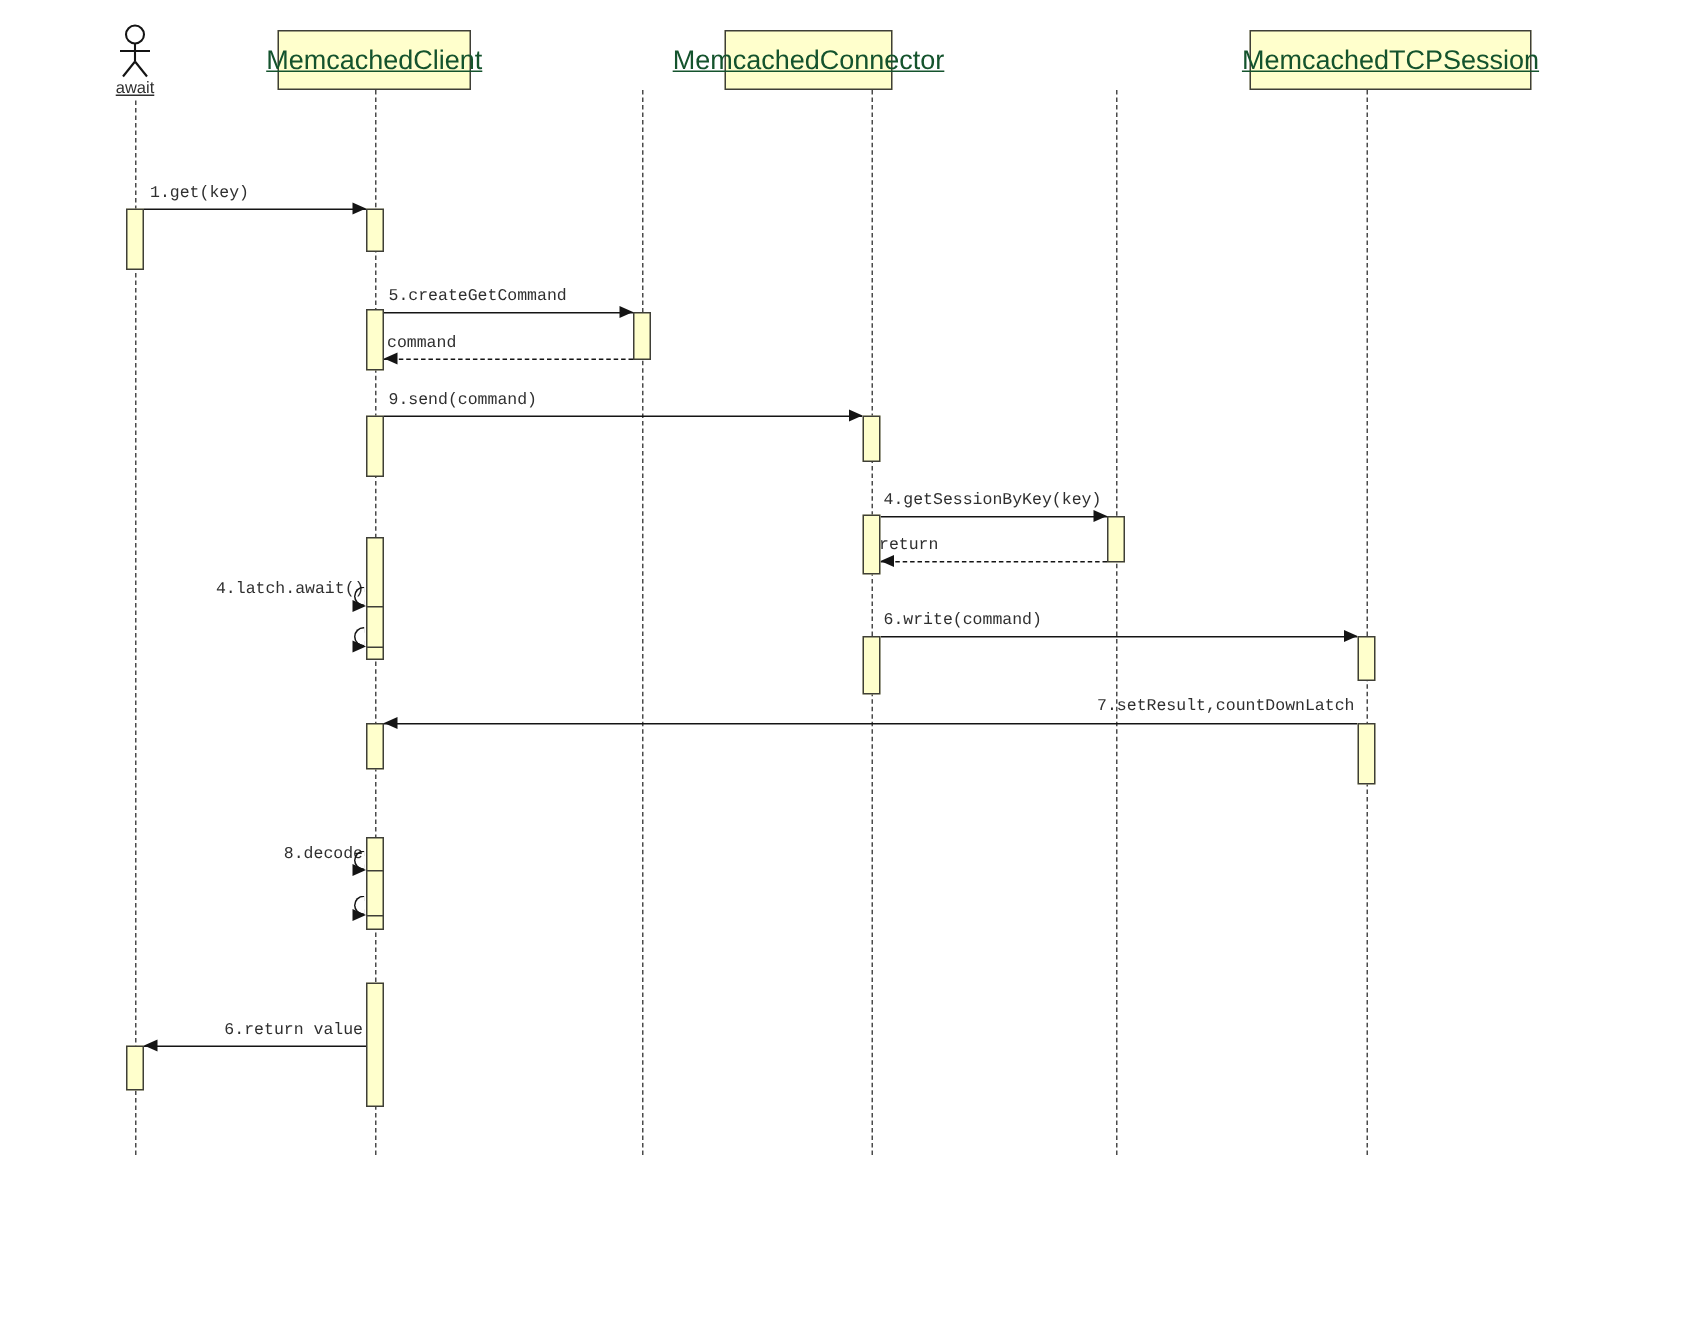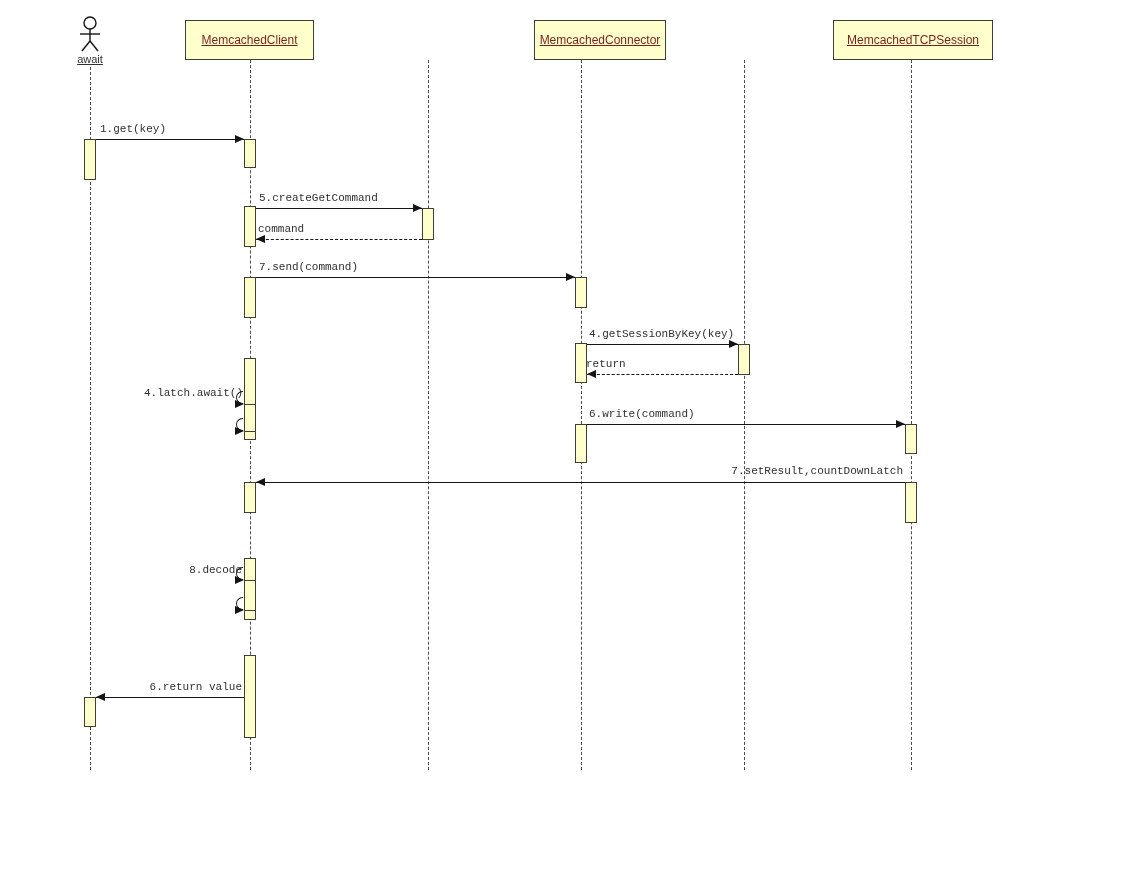--- a/index.html
+++ b/index.html
@@ -1,20 +1,20 @@
 <!DOCTYPE html>
 <html><head>
 <meta charset="utf-8">
 <style>
   html,body{margin:0;padding:0;background:#ffffff;}
   .canvas{position:relative;width:1132px;height:888px;background:#ffffff;overflow:hidden;
           font-family:"Liberation Sans", sans-serif;color:#2f2f2f;}
   .pbox{position:absolute;top:20px;height:40px;background:#ffffcc;border:1px solid #3f3f37;
         box-sizing:border-box;display:flex;align-items:center;justify-content:center;}
-  .pname{font-size:12px;text-decoration:underline;white-space:nowrap;color:#7f1d1d;}
+  .pname{font-size:18px;text-decoration:underline;white-space:nowrap;color:#14532d;}
   .lifeline{position:absolute;width:0;border-left:1px dashed #4a4a4a;}
   .act{position:absolute;width:12px;background:#ffffcc;border:1px solid #3f3f37;box-sizing:border-box;}
   .mline{position:absolute;height:0;border-top:1px solid #141414;}
   .mline.dashed{border-top-style:dashed;}
   .arrR{position:absolute;width:0;height:0;border-top:4px solid transparent;
         border-bottom:4px solid transparent;border-left:9px solid #141414;}
   .arrL{position:absolute;width:0;height:0;border-top:4px solid transparent;
         border-bottom:4px solid transparent;border-right:9px solid #141414;}
   .mlabel{position:absolute;font-size:11px;white-space:nowrap;color:#2f2f2f;font-family:Liberation Mono, monospace;}
   .selfarc{position:absolute;width:7px;height:13px;border:1px solid #141414;border-right:0;
@@ -34,24 +34,24 @@
     <line x1="16" y1="14" x2="16" y2="26" stroke="#141414" stroke-width="1.4"></line>
     <line x1="6" y1="19" x2="26" y2="19" stroke="#141414" stroke-width="1.4"></line>
     <line x1="16" y1="26" x2="8" y2="36" stroke="#141414" stroke-width="1.4"></line>
     <line x1="16" y1="26" x2="24" y2="36" stroke="#141414" stroke-width="1.4"></line>
   </svg>
   <div class="actorname">await</div>
 
   <div class="pbox" style="left:185px;width:129px">
     <span class="pname">MemcachedClient</span>
   </div>
-  <div class="pbox" style="left:534px;width:132px">
+  <div class="pbox" style="left:483px;width:112px">
     <span class="pname">MemcachedConnector</span>
   </div>
-  <div class="pbox" style="left:833px;width:160px">
+  <div class="pbox" style="left:833px;width:188px">
     <span class="pname">MemcachedTCPSession</span>
   </div>
 
   <div class="lifeline" style="left:90px;top:67px;height:703px"></div>
   <div class="lifeline" style="left:250px;top:60px;height:710px"></div>
   <div class="lifeline" style="left:428px;top:60px;height:710px"></div>
   <div class="lifeline" style="left:581px;top:60px;height:710px"></div>
   <div class="lifeline" style="left:744px;top:60px;height:710px"></div>
   <div class="lifeline" style="left:911px;top:60px;height:710px"></div>
 
@@ -60,21 +60,21 @@
   <div class="arrR" style="left:235px;top:135px"></div>
 
   <div class="mlabel" style="left:259px;top:192px">5.createGetCommand</div>
   <div class="mline" style="left:256px;top:208px;width:166px"></div>
   <div class="arrR" style="left:413px;top:204px"></div>
 
   <div class="mlabel" style="left:258px;top:223px">command</div>
   <div class="mline dashed" style="left:256px;top:239px;width:166px"></div>
   <div class="arrL" style="left:256px;top:235px"></div>
 
-  <div class="mlabel" style="left:259px;top:261px">7.send(command)</div>
+  <div class="mlabel" style="left:259px;top:261px">9.send(command)</div>
   <div class="mline" style="left:256px;top:277px;width:319px"></div>
   <div class="arrR" style="left:566px;top:273px"></div>
 
   <div class="mlabel" style="left:589px;top:328px">4.getSessionByKey(key)</div>
   <div class="mline" style="left:587px;top:344px;width:151px"></div>
   <div class="arrR" style="left:729px;top:340px"></div>
 
   <div class="mlabel" style="left:586px;top:358px">return</div>
   <div class="mline dashed" style="left:587px;top:374px;width:151px"></div>
   <div class="arrL" style="left:587px;top:370px"></div>

